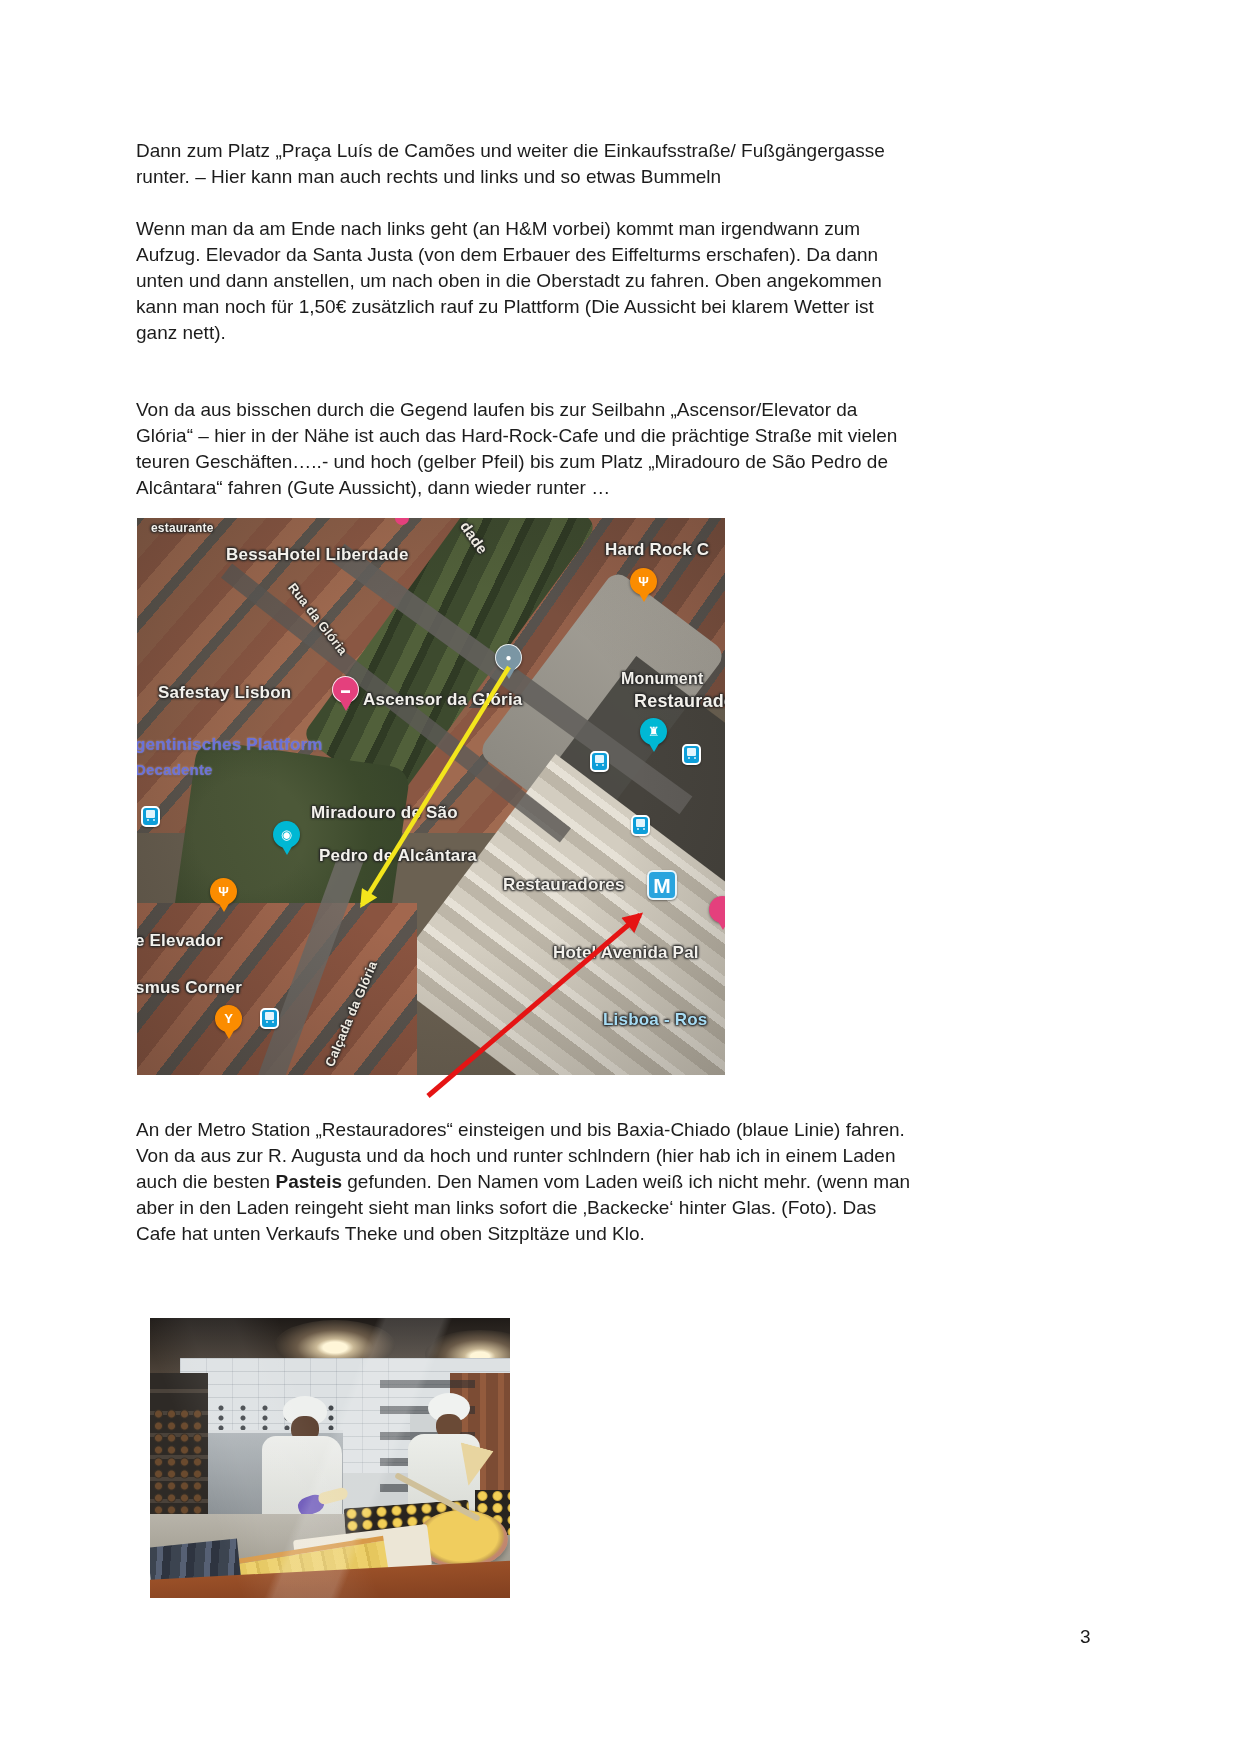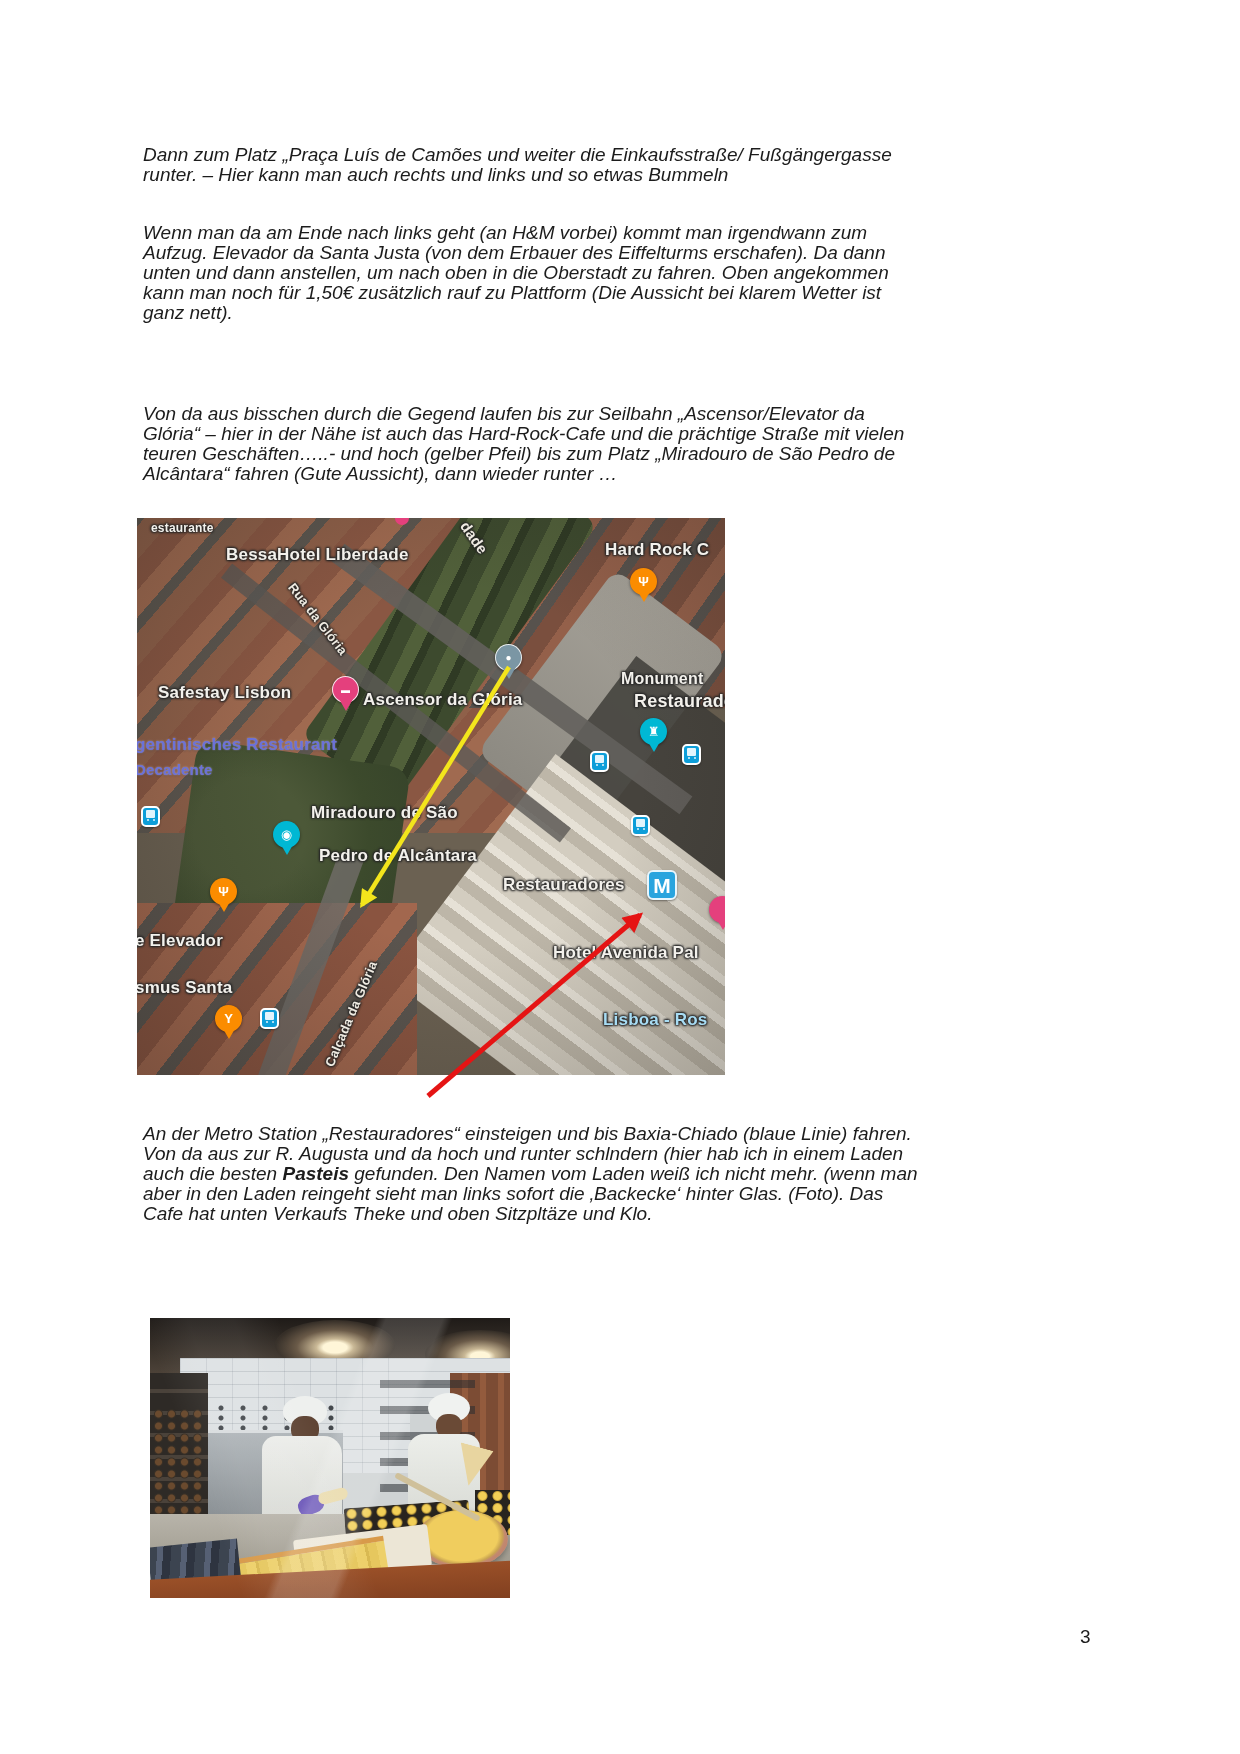--- a/index.html
+++ b/index.html
@@ -1,22 +1,22 @@
 <!DOCTYPE html>
 <html style="--arrow-yellow: #f3e51c; --arrow-red: #e51414; --metro-blue: #29a4de; --bus-blue: #0d9ed9; --pin-pink: #e4407d; --pin-teal: #00b8d4; --pin-orange: #fb8c00; --pin-slate: #7b96a4; --label-blue: #6b71d8; --label-transit: #a8ddf5;"><head>
 <meta charset="utf-8">
 <style>
   html,body{margin:0;padding:0;background:#ffffff;}
   .page{
     position:relative;width:1240px;height:1754px;background:#ffffff;overflow:hidden;
     font-family:"Liberation Sans","DejaVu Sans",sans-serif;color:#1c1c1c;
   }
   .body-text{
-    position:absolute;left:135px;width:870px;margin:8px;
-    font-size:19px;line-height:20px;white-space:pre-line;font-style:italic;
+    position:absolute;left:135px;width:870px;margin:1px;
+    font-size:19px;line-height:26px;white-space:pre-line;
   }
   
   .map{
     position:absolute;left:137px;top:518px;width:588px;height:557px;
     overflow:hidden;background:#6b6152;
   }
   .m-layer{position:absolute;}
   .map-label{
     position:absolute;z-index:6;font-weight:700;font-size:17px;color:#f3f1ec;white-space:nowrap;
     letter-spacing:.2px;
@@ -98,27 +98,27 @@
 
     <div class="map-label sm" style="left:14px;top:3px;font-size:12px;">estaurante</div>
     <div class="map-label" style="left:89px;top:27px;">BessaHotel Liberdade</div>
     <div class="map-label street" style="left:160px;top:62px;transform:rotate(52deg);transform-origin:left top;">Rua da Glória</div>
     <div class="map-label street" style="left:334px;top:0;font-size:15px;transform:rotate(55deg);transform-origin:left top;">dade</div>
     <div class="map-label" style="left:468px;top:22px;">Hard Rock C</div>
     <div class="map-label" style="left:21px;top:165px;">Safestay Lisbon</div>
     <div class="map-label" style="left:226px;top:172px;">Ascensor da Glória</div>
     <div class="map-label sm" style="left:484px;top:152px;font-size:16px;">Monument</div>
     <div class="map-label sm" style="left:497px;top:173px;font-size:18px;">Restaurado</div>
-    <div class="map-label blue" style="left:-2px;top:217px;">gentinisches Restaurant</div>
+    <div class="map-label blue" style="left:-2px;top:217px;">gentinisches Plattform</div>
     <div class="map-label blue sm" style="left:-2px;top:243px;">Decadente</div>
     <div class="map-label" style="left:174px;top:285px;">Miradouro de São</div>
     <div class="map-label" style="left:182px;top:328px;">Pedro de Alcântara</div>
     <div class="map-label" style="left:366px;top:357px;">Restauradores</div>
     <div class="map-label" style="left:-2px;top:413px;">e Elevador</div>
-    <div class="map-label" style="left:-2px;top:460px;">smus Santa</div>
+    <div class="map-label" style="left:-2px;top:460px;">smus Corner</div>
     <div class="map-label street" style="left:185px;top:545px;transform:rotate(-67deg);transform-origin:left top;">Calçada da Glória</div>
     <div class="map-label" style="left:416px;top:425px;">Hotel Avenida Pal</div>
     <div class="map-label transit" style="left:466px;top:492px;">Lisboa - Ros</div>
 
     <div class="pin" style="--c:var(--pin-pink);left:195px;top:158px;">
       <span style="font-size:9px;">▬</span>
       </div>
     <div class="pin" style="--c:var(--pin-slate);left:358px;top:126px;">
       <span style="font-size:10px;">●</span>
       </div>

